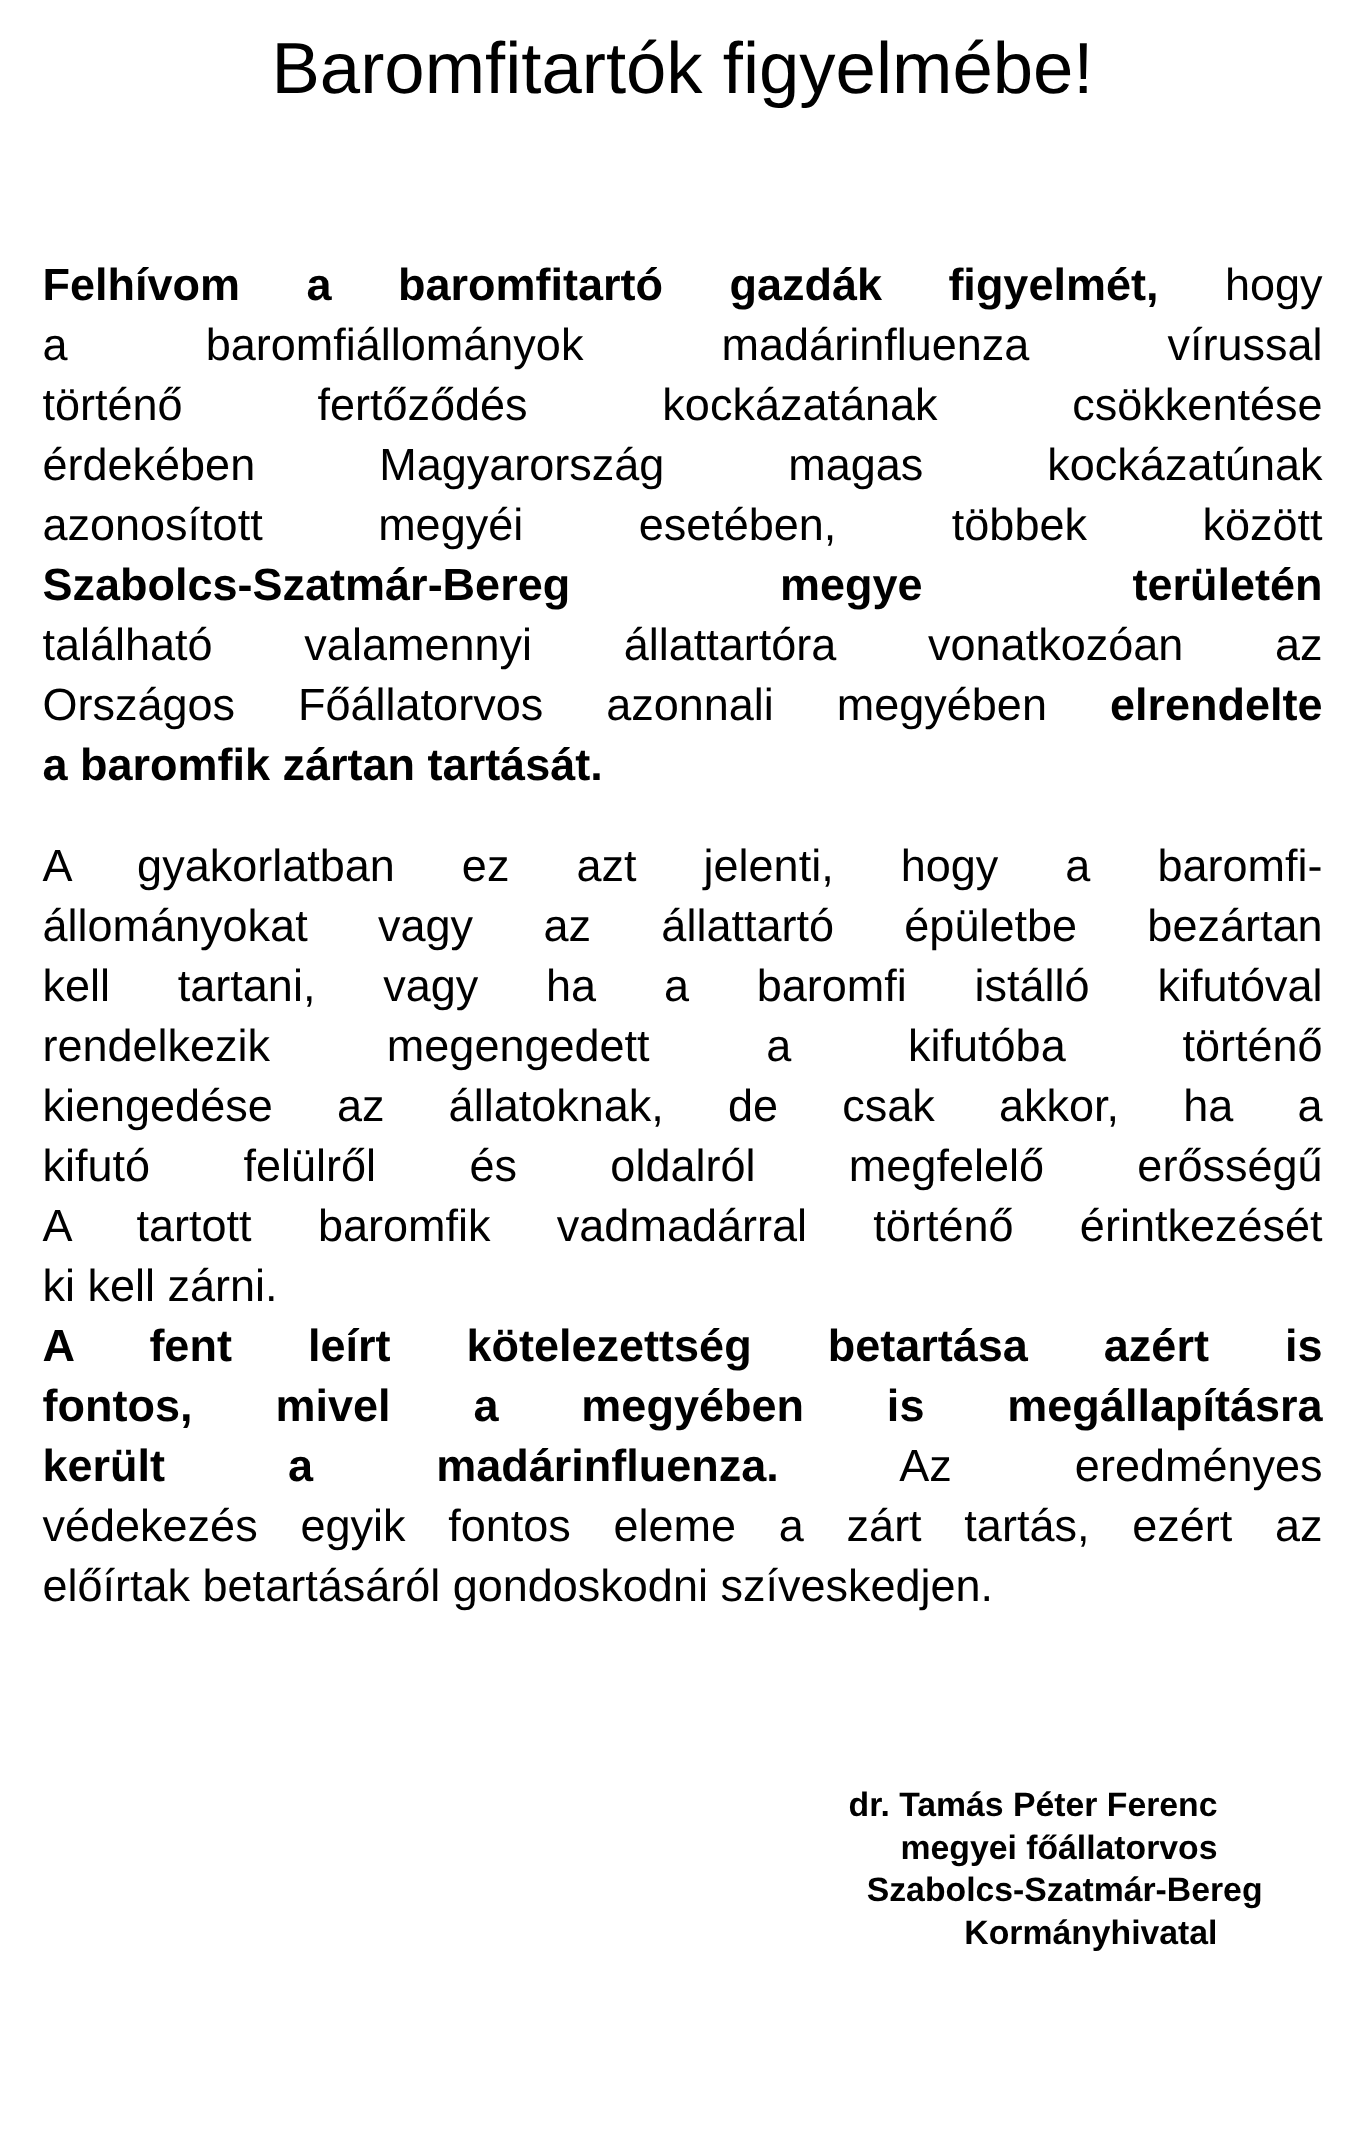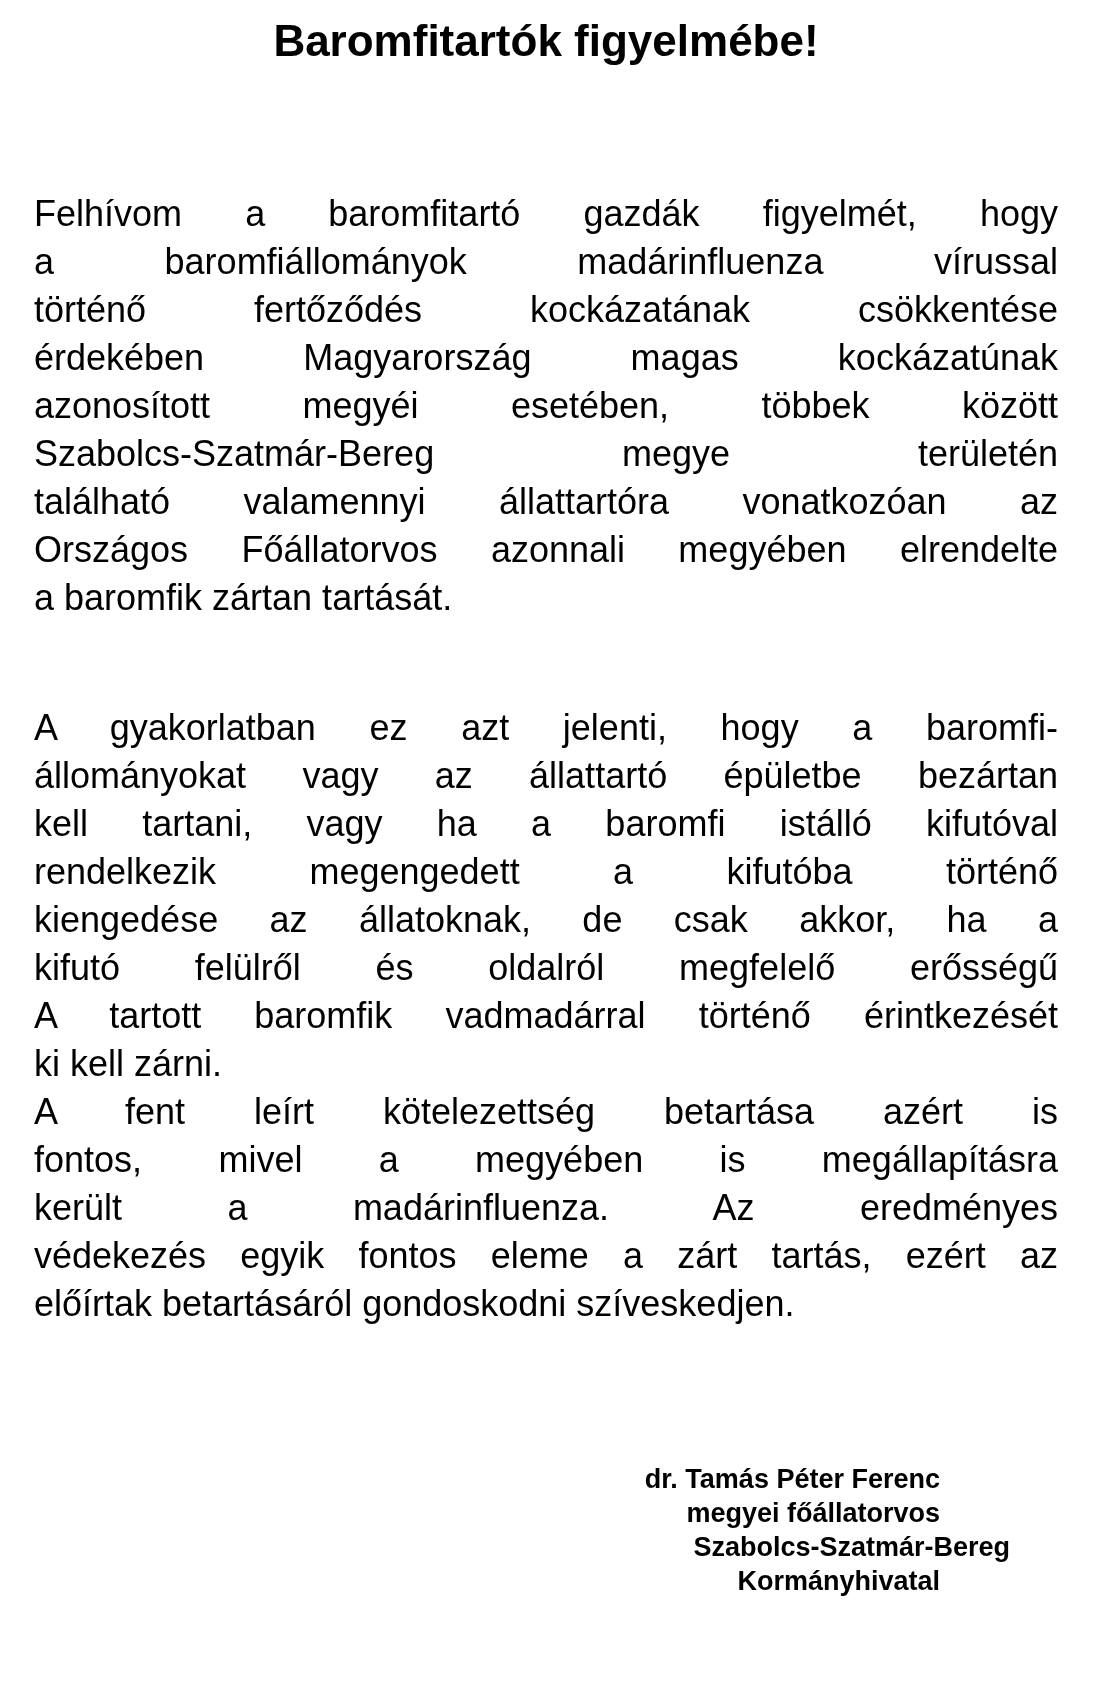--- a/index.html
+++ b/index.html
@@ -16,61 +16,61 @@
     font-family: "Liberation Sans", sans-serif;
     overflow: hidden;
     box-sizing: border-box;
   }
   .content {
     padding: 0 36px 0 34px;
     box-sizing: border-box;
   }
   .doc-title {
     margin: 0;
-    padding-top: 14px;
-    font-size: 44px;
+    padding-top: 28px;
+    font-size: 58px;
     line-height: 54px;
-    font-weight: 700;
+    font-weight: 400;
     text-align: center;
     letter-spacing: 0px;
   }
   .paragraphs {
     margin-top: 122px;
   }
   .paragraph {
     margin: 0;
   }
   .paragraph + .paragraph {
-    margin-top: 82px;
+    margin-top: 33px;
   }
   .line {
     font-size: 36px;
     line-height: 48px;
     text-align: justify;
     text-align-last: justify;
     -moz-text-align-last: justify;
     white-space: normal;
   }
   .line.flush {
     text-align: left;
     text-align-last: left;
     -moz-text-align-last: left;
   }
   .b {
-    font-weight: 400;
+    font-weight: 700;
   }
   .signature {
     margin-top: 134px;
   }
   .sig-line {
     font-size: 27px;
     line-height: 34px;
     font-weight: 700;
     text-align: right;
-    margin-right: 118px;
+    margin-right: 84px;
   }
   .sig-line:nth-child(3) {
     margin-right: 48px;
   }
   .sig-line.left {
     text-align: left;
     margin-right: 0;
   }
   .sig-line:nth-child(5) {
   }

